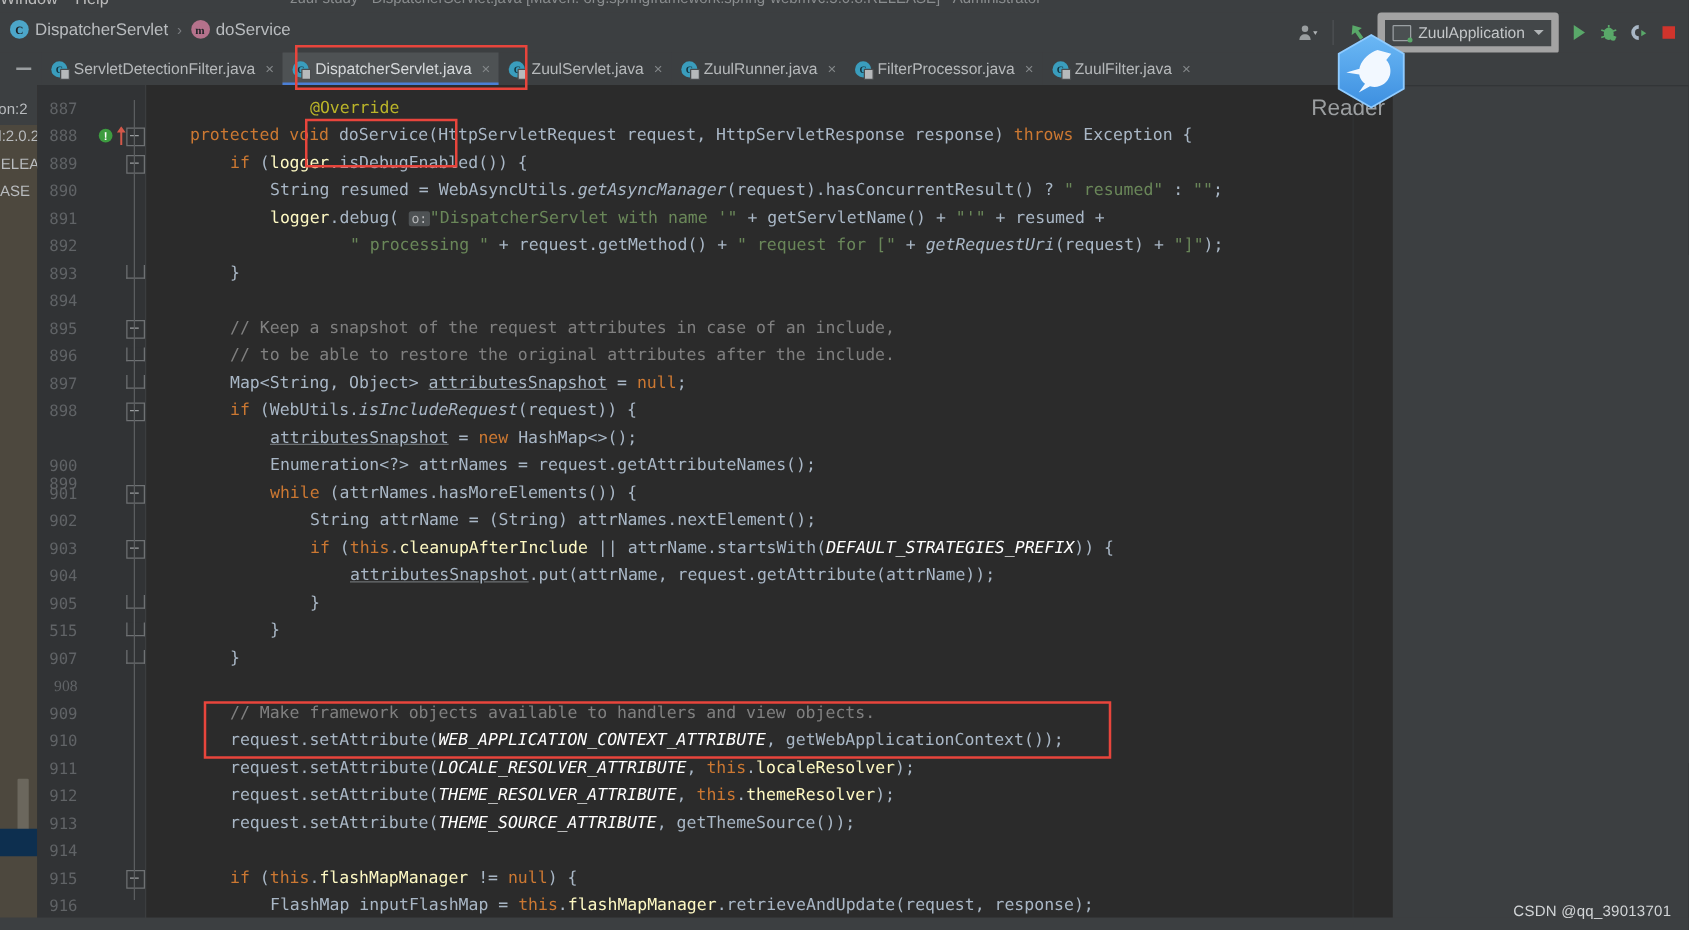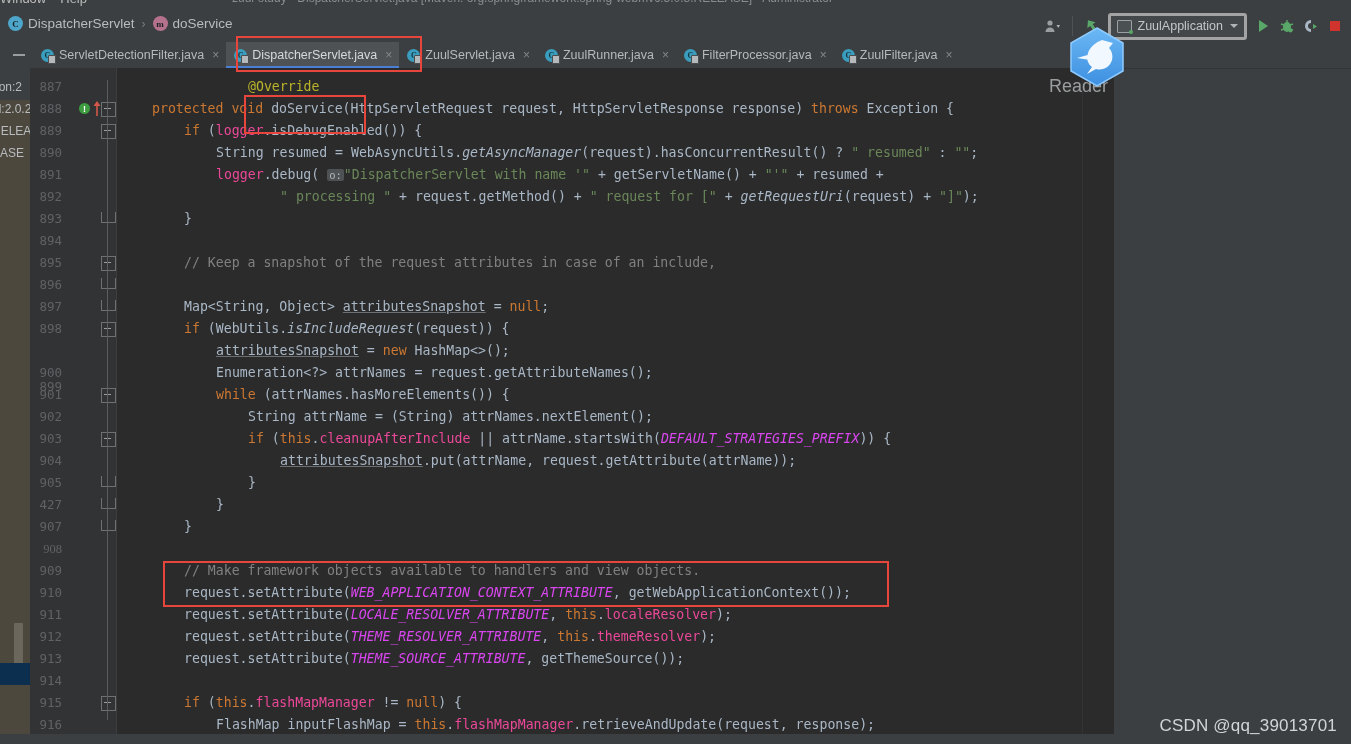--- a/index.html
+++ b/index.html
@@ -40,21 +40,21 @@
   }
   .bc-ico.c{background:#4ca6c9;}
   .bc-ico.m{background:#b5728c;}
   .bc-sep{margin:0 7px;color:#7a7d80;font-size:12px;}
 
   .tb-right{position:absolute;right:4px;top:0;height:32px;display:flex;align-items:center;}
   .tb-div{width:1px;height:20px;background:#4e5254;margin:0 7px;}
   .tb-ico{width:22px;height:22px;display:flex;align-items:center;justify-content:center;margin:0 1px;}
   .runcfg{
     display:flex;align-items:center;height:21px;padding:0 6px;
-    border:3px solid #a3a3a3;border-radius:3px;background:#434749;
+    border:6px solid #a3a3a3;border-radius:3px;background:#434749;
     font-size:12.5px;color:#c3c6c8;margin:0 4px;
   }
   .runcfg .sq{
     position:relative;width:13px;height:11px;border:1.6px solid #9aa0a3;border-radius:1px;
     margin-right:6px;background:#4b5052;
   }
   .runcfg .sq:after{content:"";position:absolute;right:-2px;bottom:-2px;width:4px;height:4px;border-radius:50%;background:#59a869;}
   .caret{width:0;height:0;border-left:4px solid transparent;border-right:4px solid transparent;border-top:4px solid #b0b4b6;margin-left:7px;}
 
   
@@ -144,35 +144,35 @@
   .reader{
     position:absolute;right:6px;top:8px;font-size:18px;color:#9b9ea0;
   }
   .leftmargin-line{position:absolute;left:0;top:0;width:1px;height:676px;background:#3b3d3f;}
 
   
   .kw{color:#cc7832;}
   .ann{color:#bbb529;}
   .str{color:#6a8759;}
   .cmt{color:#808080;}
-  .fld{color:#ec4899;}
-  .sfld{color:#d946ef;font-style:italic;}
+  .fld{color:#fef9c3;}
+  .sfld{color:#ffffff;font-style:italic;}
   .smth{color:#a9b7c6;font-style:italic;}
   .und{text-decoration:underline;text-decoration-color:#6c7073;}
   .pnt{color:#b5b6b8;background:#4e5254;border-radius:2px;padding:0 2px;font-size:10.5px;}
 
   
   .redbox{position:absolute;border:2px solid #e8453c;pointer-events:none;}
 
   
   .bird{position:absolute;left:1068px;top:26px;width:58px;height:62px;}
 
   
   .watermark{
-    position:absolute;right:14px;bottom:8px;font-size:17px;color:#d2d5d7;
+    position:absolute;right:14px;bottom:8px;font-size:12px;color:#d2d5d7;
     font-family:"Liberation Sans",sans-serif;letter-spacing:.2px;
   }
   .bottombar{position:absolute;left:0;bottom:0;width:1351px;height:10px;background:#3c3f41;}
 </style>
 </head>
 <body>
 
 <div id="root">
 
   <div class="titlebar">
@@ -336,21 +336,21 @@
           <div class="gline" style="top: 206px;">896</div>
           <div class="gline" style="top: 228px; text-align: center;">897</div>
           <div class="gline" style="top: 250px;">898</div>
           <div class="gline" style="top: 272px; margin-top: 36px;">899</div>
           <div class="gline" style="top: 294px;">900</div>
           <div class="gline" style="top: 316px;">901</div>
           <div class="gline" style="top: 338px;">902</div>
           <div class="gline" style="top: 360px;">903</div>
           <div class="gline" style="top: 382px;">904</div>
           <div class="gline" style="top: 404px;">905</div>
-          <div class="gline" style="top: 426px;">427</div>
+          <div class="gline" style="top: 426px;">515</div>
           <div class="gline" style="top: 448px;">907</div>
           <div class="gline" style="top: 470px; font-family: Liberation Serif, serif;">908</div>
           <div class="gline" style="top: 492px;">909</div>
           <div class="gline" style="top: 514px;">910</div>
           <div class="gline" style="top: 536px;">911</div>
           <div class="gline" style="top: 558px;">912</div>
           <div class="gline" style="top: 580px;">913</div>
           <div class="gline" style="top: 602px;">914</div>
           <div class="gline" style="top: 624px;">915</div>
           <div class="gline" style="top: 646px;">916</div>
@@ -360,20 +360,21 @@
     <div class="code" id="code-lines">
         <div class="cline" style="top: 8px; left: 132px;"><span class="ann">@Override</span></div>
         <div class="cline" style="top: 30px; left: 36px;"><span class="kw">protected</span> <span class="kw">void</span> doService(HttpServletRequest request, HttpServletResponse response) <span class="kw">throws</span> Exception {</div>
         <div class="cline" style="top: 52px; left: 68px;"><span class="kw">if</span> (<span class="fld">logger</span>.isDebugEnabled()) {</div>
         <div class="cline" style="top: 74px; left: 100px;">String resumed = WebAsyncUtils.<span class="smth">getAsyncManager</span>(request).hasConcurrentResult() ? <span class="str">" resumed"</span> : <span class="str">""</span>;</div>
         <div class="cline" style="top: 96px; left: 100px;"><span class="fld">logger</span>.debug( <span class="pnt">o:</span><span class="str">"DispatcherServlet with name '"</span> + getServletName() + <span class="str">"'"</span> + resumed +</div>
         <div class="cline" style="top: 118px; left: 164px;"><span class="str">" processing "</span> + request.getMethod() + <span class="str">" request for ["</span> + <span class="smth">getRequestUri</span>(request) + <span class="str">"]"</span>);</div>
         <div class="cline" style="top: 140px; left: 68px;">}</div>
         <div class="cline" style="top: 162px; left: 4px;"></div>
         <div class="cline" style="top: 184px; left: 68px;"><span class="cmt">// Keep a snapshot of the request attributes in case of an include,</span></div>
+        <div class="cline" style="top: 206px; left: 68px;"><span class="cmt">// to be able to restore the original attributes after the include.</span></div>
         <div class="cline" style="top: 228px; left: 68px;">Map&lt;String, Object&gt; <span class="und">attributesSnapshot</span> = <span class="kw">null</span>;</div>
         <div class="cline" style="top: 250px; left: 68px;"><span class="kw">if</span> (WebUtils.<span class="smth">isIncludeRequest</span>(request)) {</div>
         <div class="cline" style="top: 272px; left: 100px;"><span class="und">attributesSnapshot</span> = <span class="kw">new</span> HashMap&lt;&gt;();</div>
         <div class="cline" style="top: 294px; left: 100px;">Enumeration&lt;?&gt; attrNames = request.getAttributeNames();</div>
         <div class="cline" style="top: 316px; left: 100px;"><span class="kw">while</span> (attrNames.hasMoreElements()) {</div>
         <div class="cline" style="top: 338px; left: 132px;">String attrName = (String) attrNames.nextElement();</div>
         <div class="cline" style="top: 360px; left: 132px;"><span class="kw">if</span> (<span class="kw">this</span>.<span class="fld">cleanupAfterInclude</span> || attrName.startsWith(<span class="sfld">DEFAULT_STRATEGIES_PREFIX</span>)) {</div>
         <div class="cline" style="top: 382px; left: 164px;"><span class="und">attributesSnapshot</span>.put(attrName, request.getAttribute(attrName));</div>
         <div class="cline" style="top: 404px; left: 132px;">}</div>
         <div class="cline" style="top: 426px; left: 100px;">}</div>

